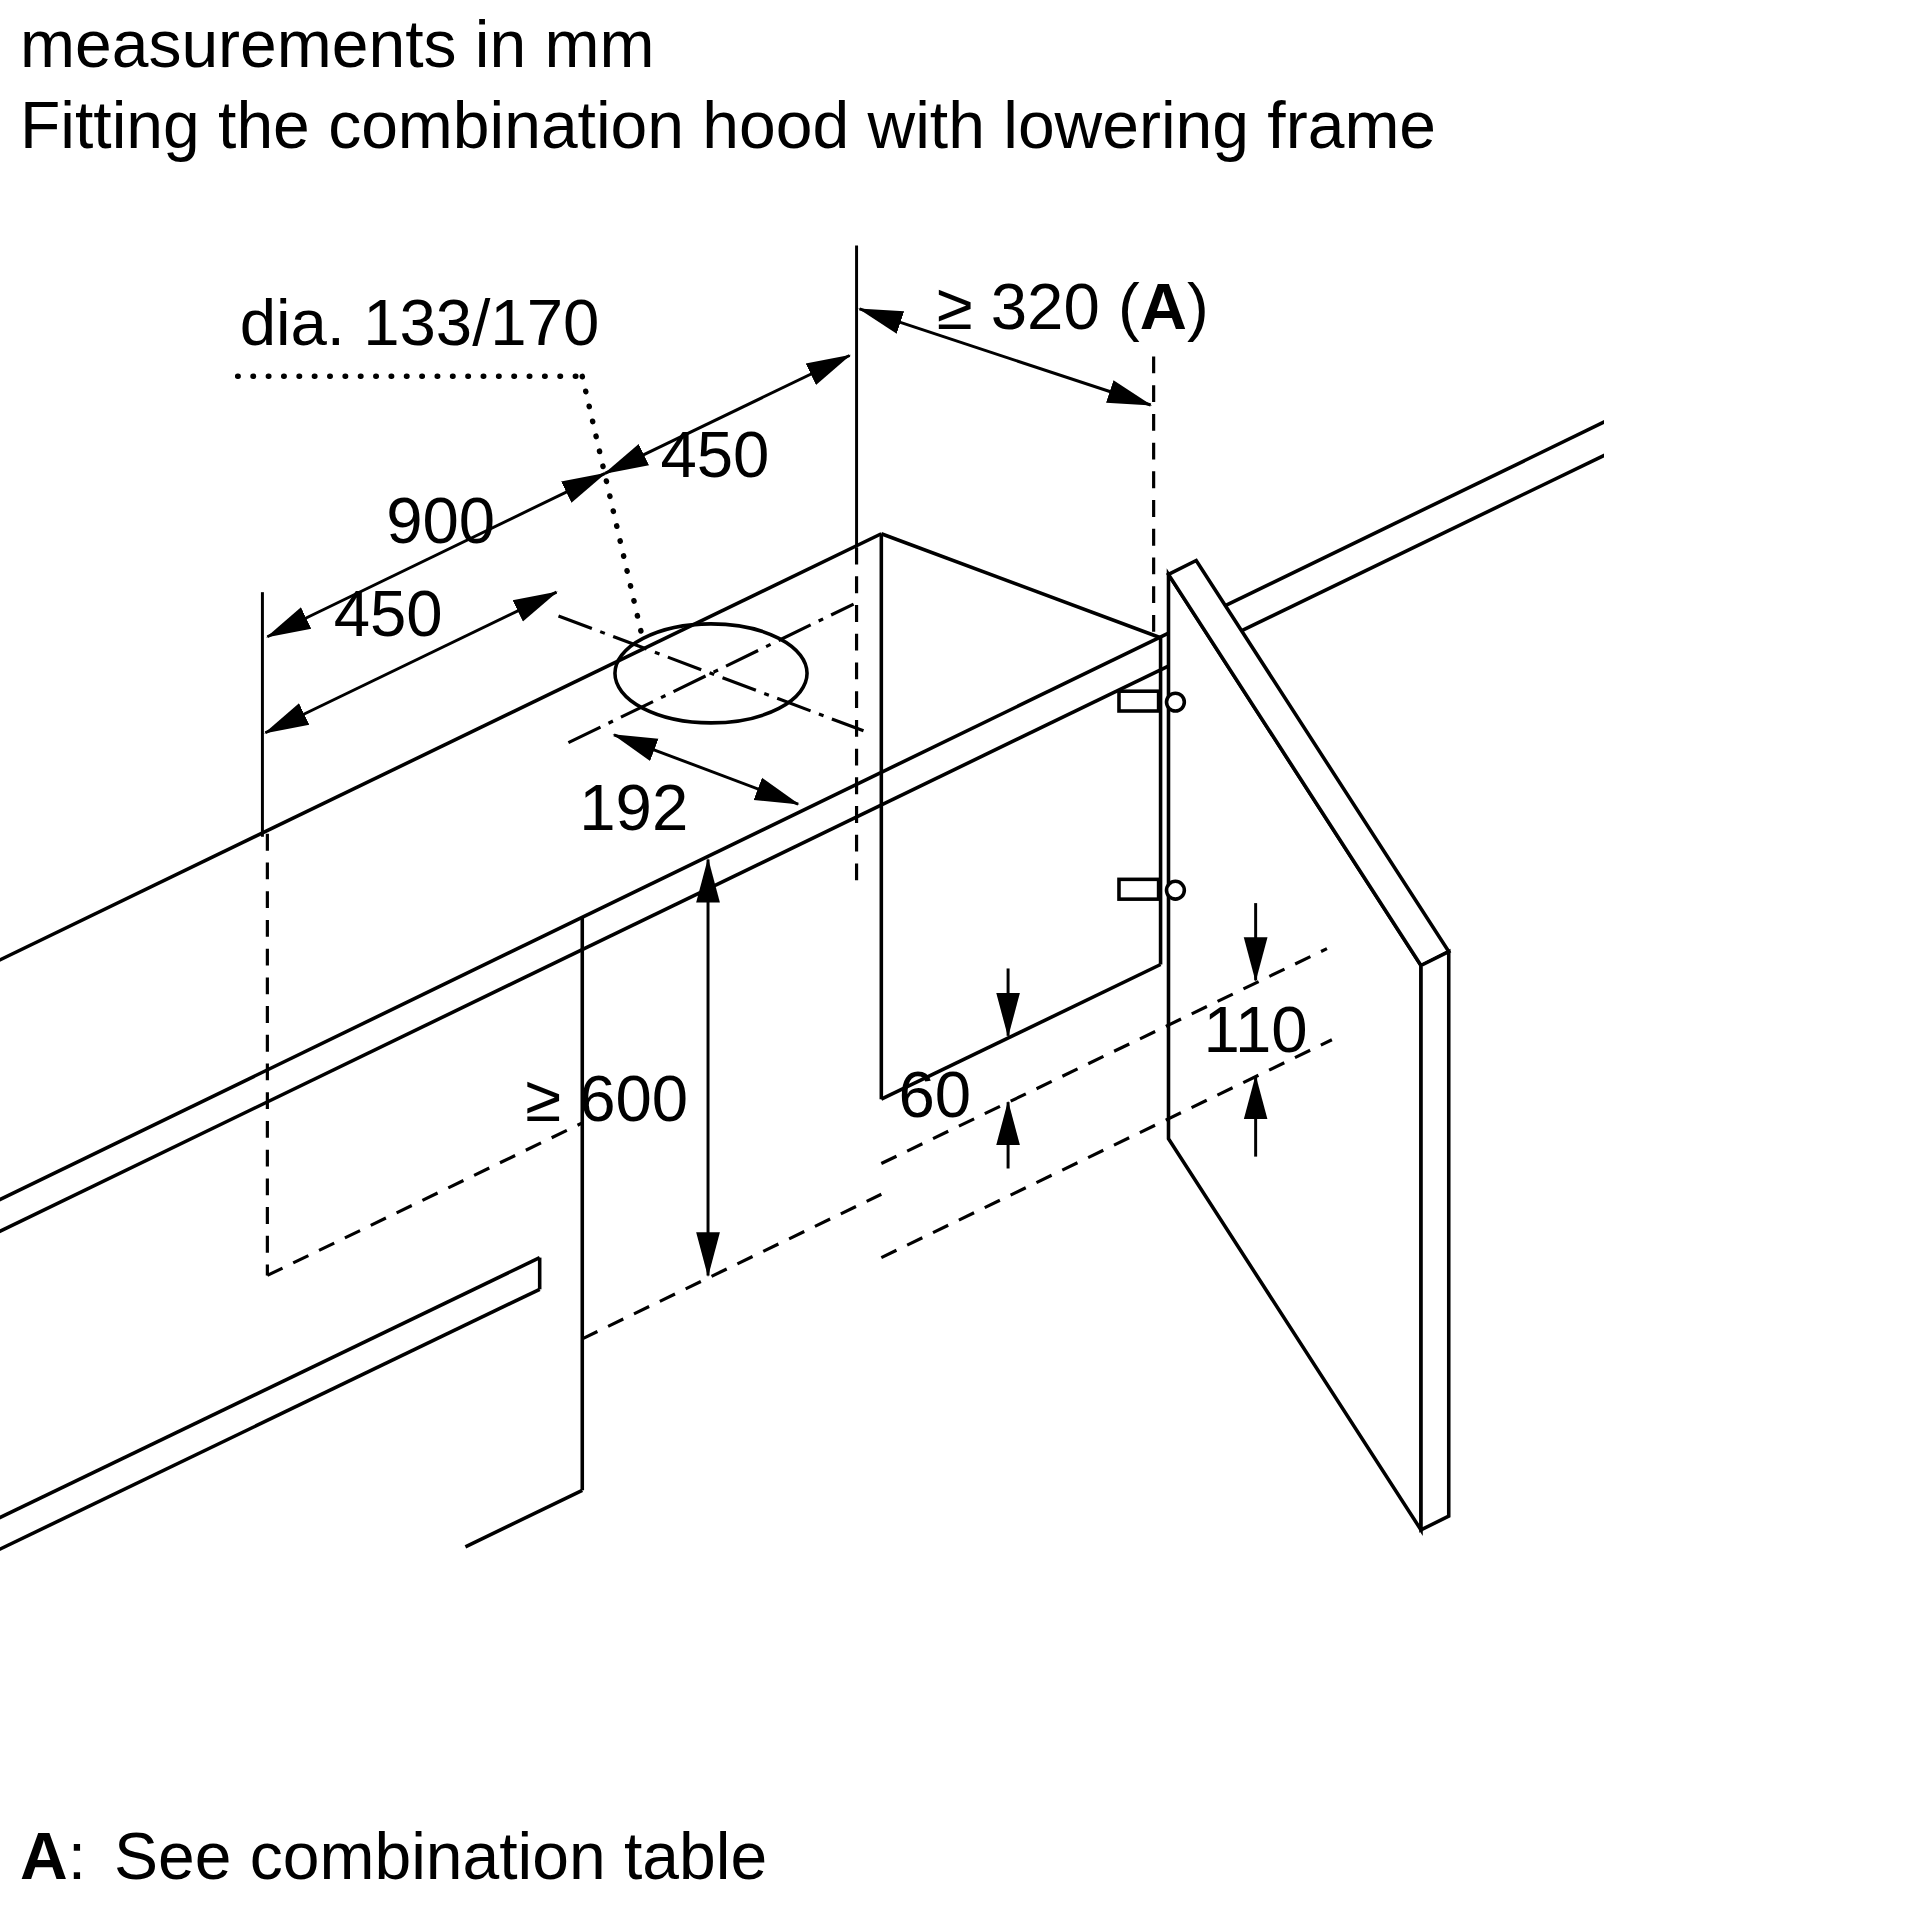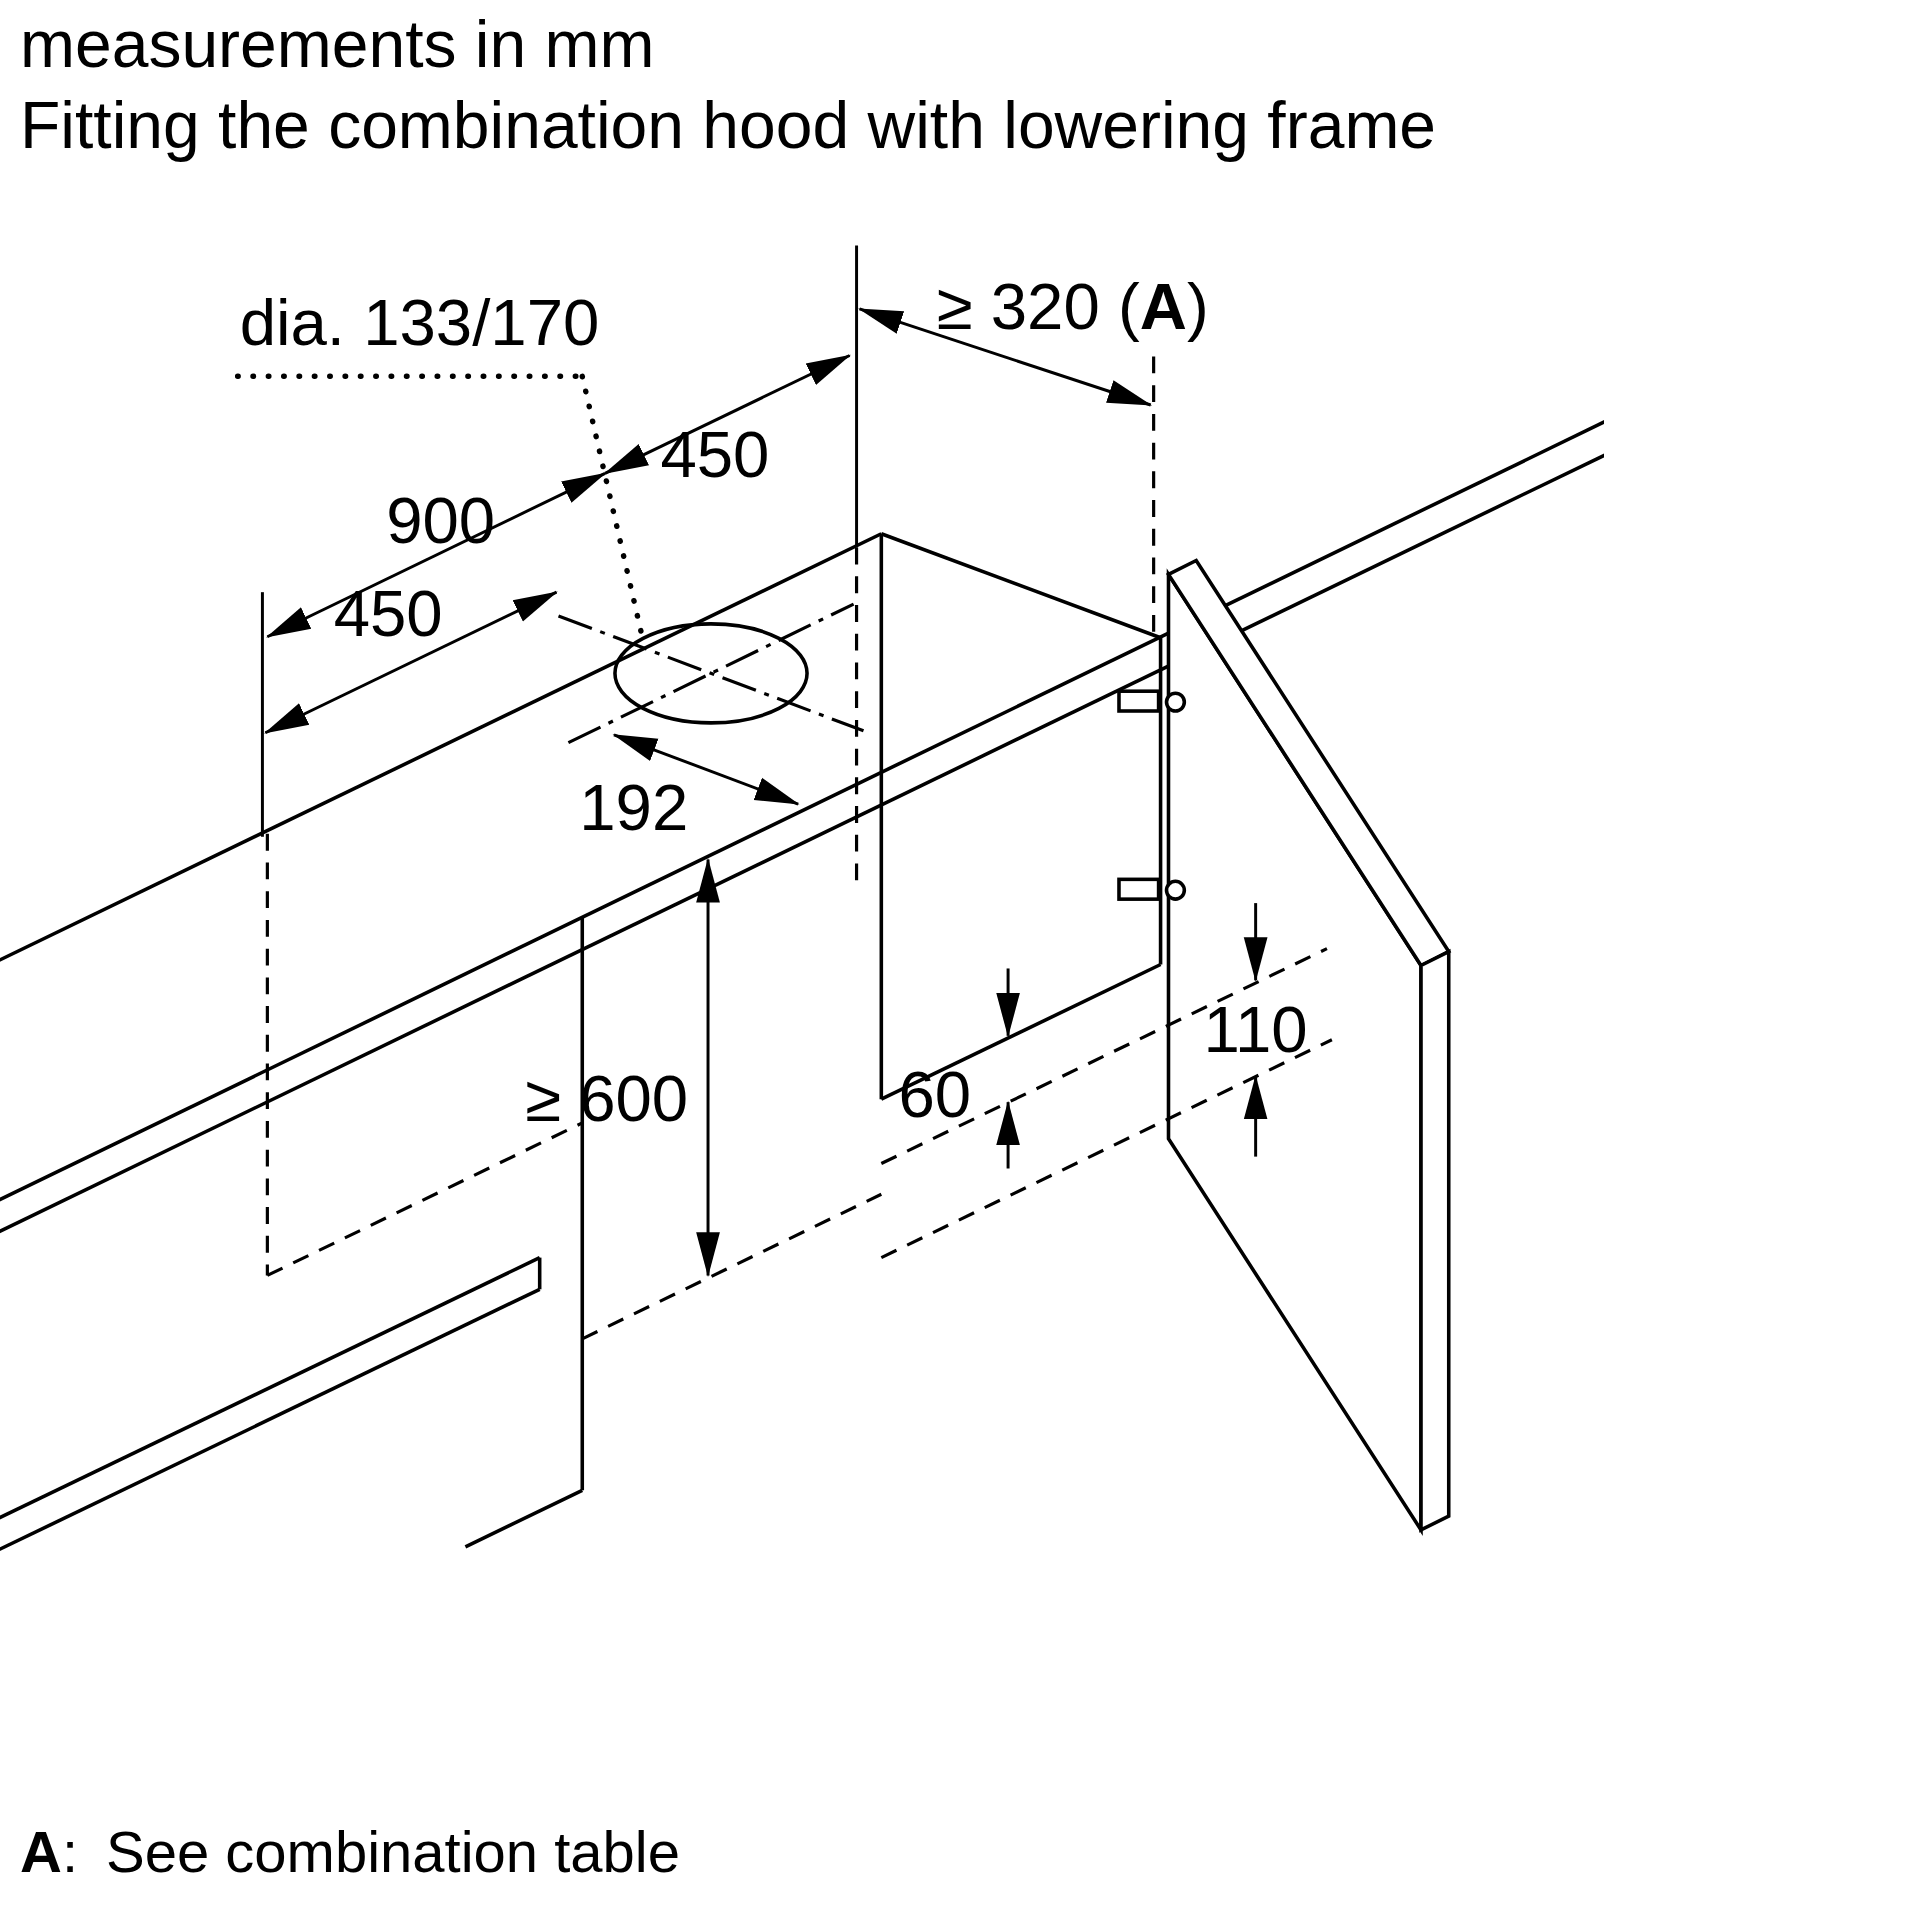--- a/index.html
+++ b/index.html
@@ -1,19 +1,19 @@
 <!DOCTYPE html>
 <html><head>
 <meta charset="utf-8">
 <style>
   html,body{margin:0;padding:0;background:#fff;}
   body{width:1930px;height:1930px;font-family:"Liberation Sans",sans-serif;color:#000;}
   .stage{position:relative;width:1604px;height:1930px;overflow:hidden;background:#fff;}
   .hdr{position:absolute;left:20px;top:4px;font-size:66px;line-height:1.22;white-space:nowrap;}
-  .fn{position:absolute;left:20px;top:1818px;font-size:58px;white-space:nowrap;}
+  .fn{position:absolute;left:20px;top:1818px;font-size:66px;white-space:nowrap;}
   .fn .sep{margin-right:28px;}
   .b{font-weight:bold;}
   svg.diagram{position:absolute;left:0;top:0;}
   .ln{stroke:#000;stroke-width:3.6;fill:none;}
   .thin{stroke-width:3;}
   .dash{stroke-dasharray:17 12;stroke-width:3.2;}
   .dashdot{stroke-dasharray:36 9 5 9;stroke-width:3.2;}
   .dots{stroke-dasharray:0.5 15;stroke-linecap:round;stroke-width:5.5;}
   .dim{stroke:#000;stroke-width:3;fill:none;}
   .wht{fill:#fff;stroke:#000;stroke-width:3.6;}

